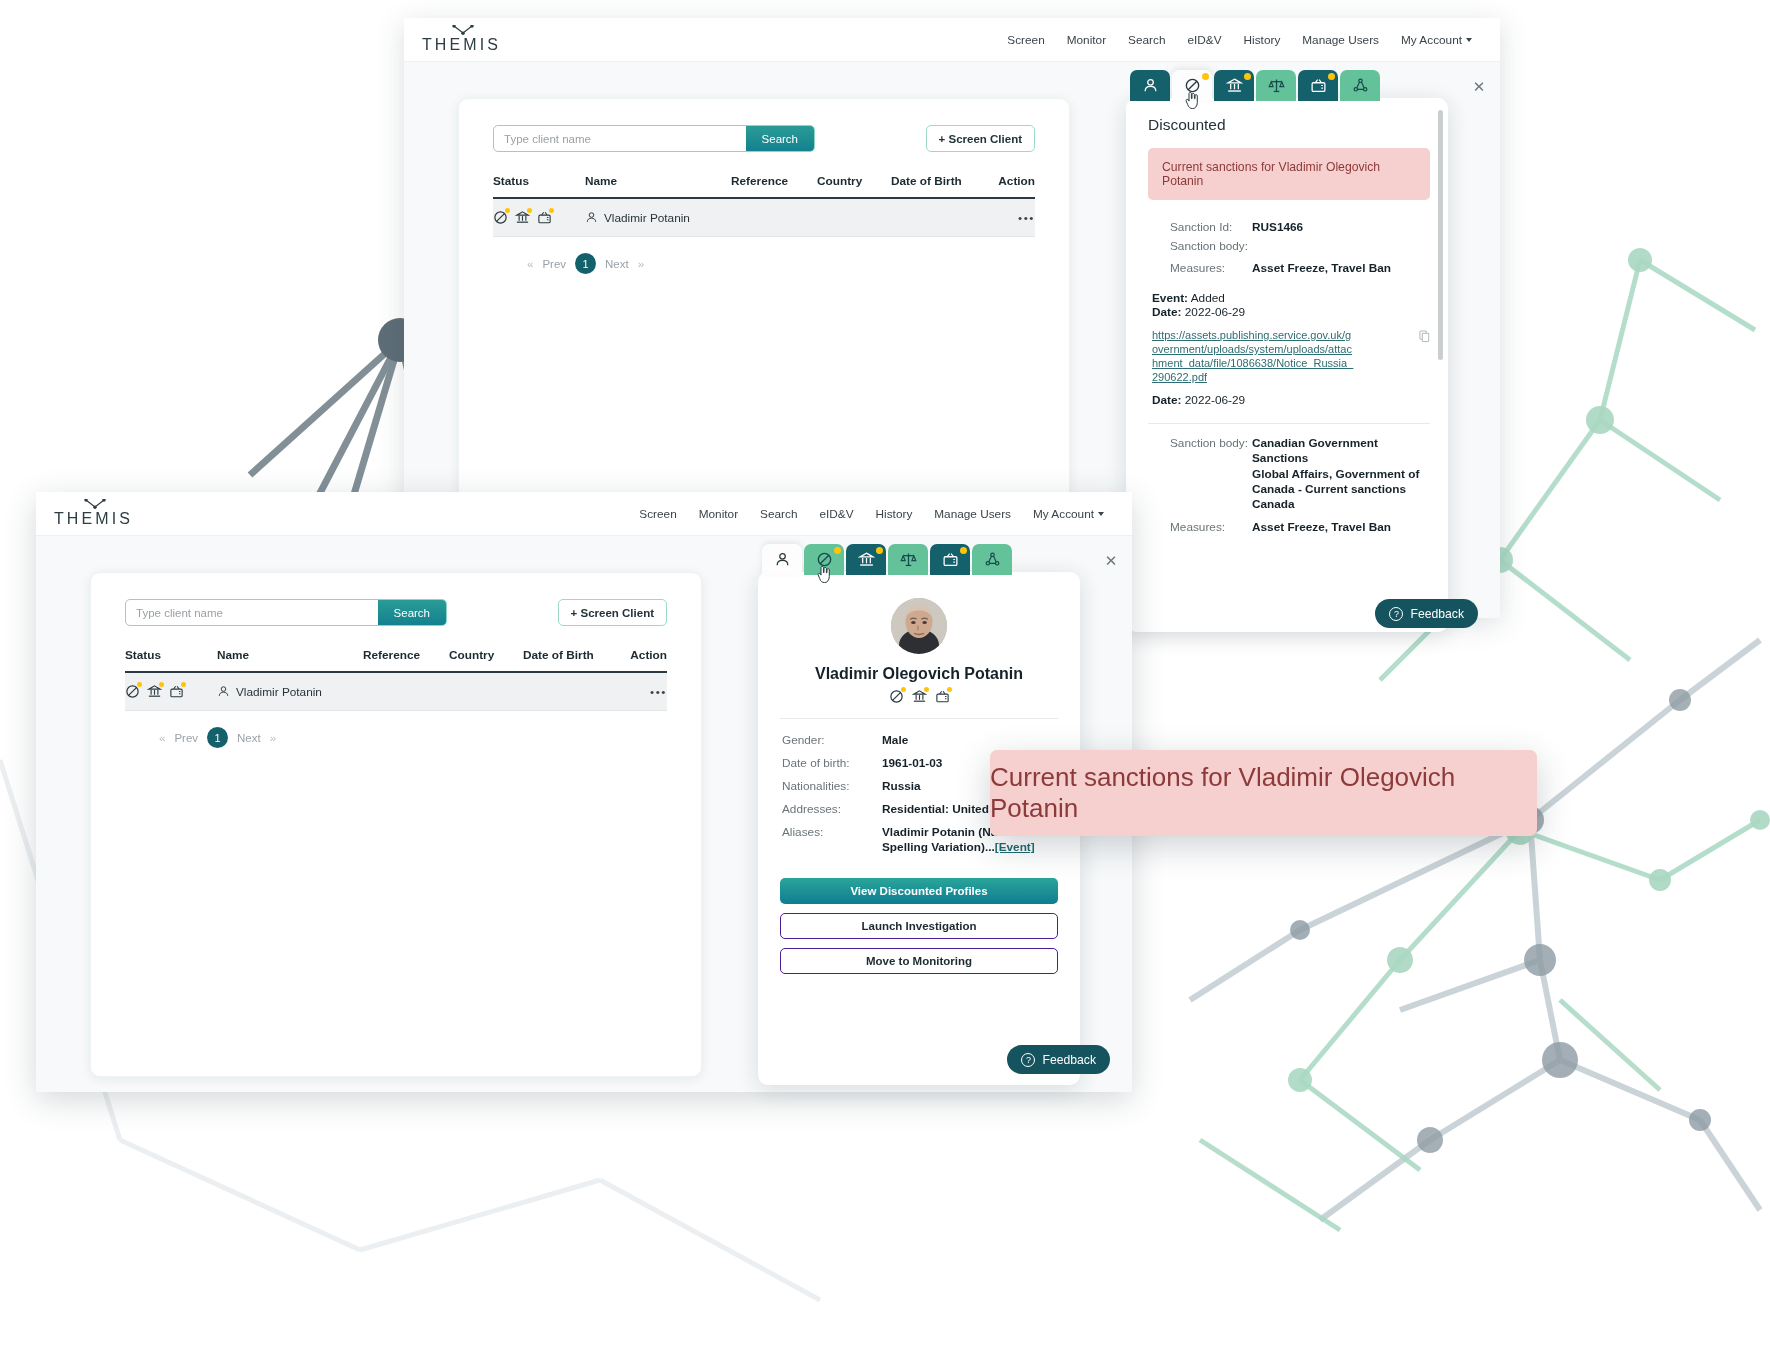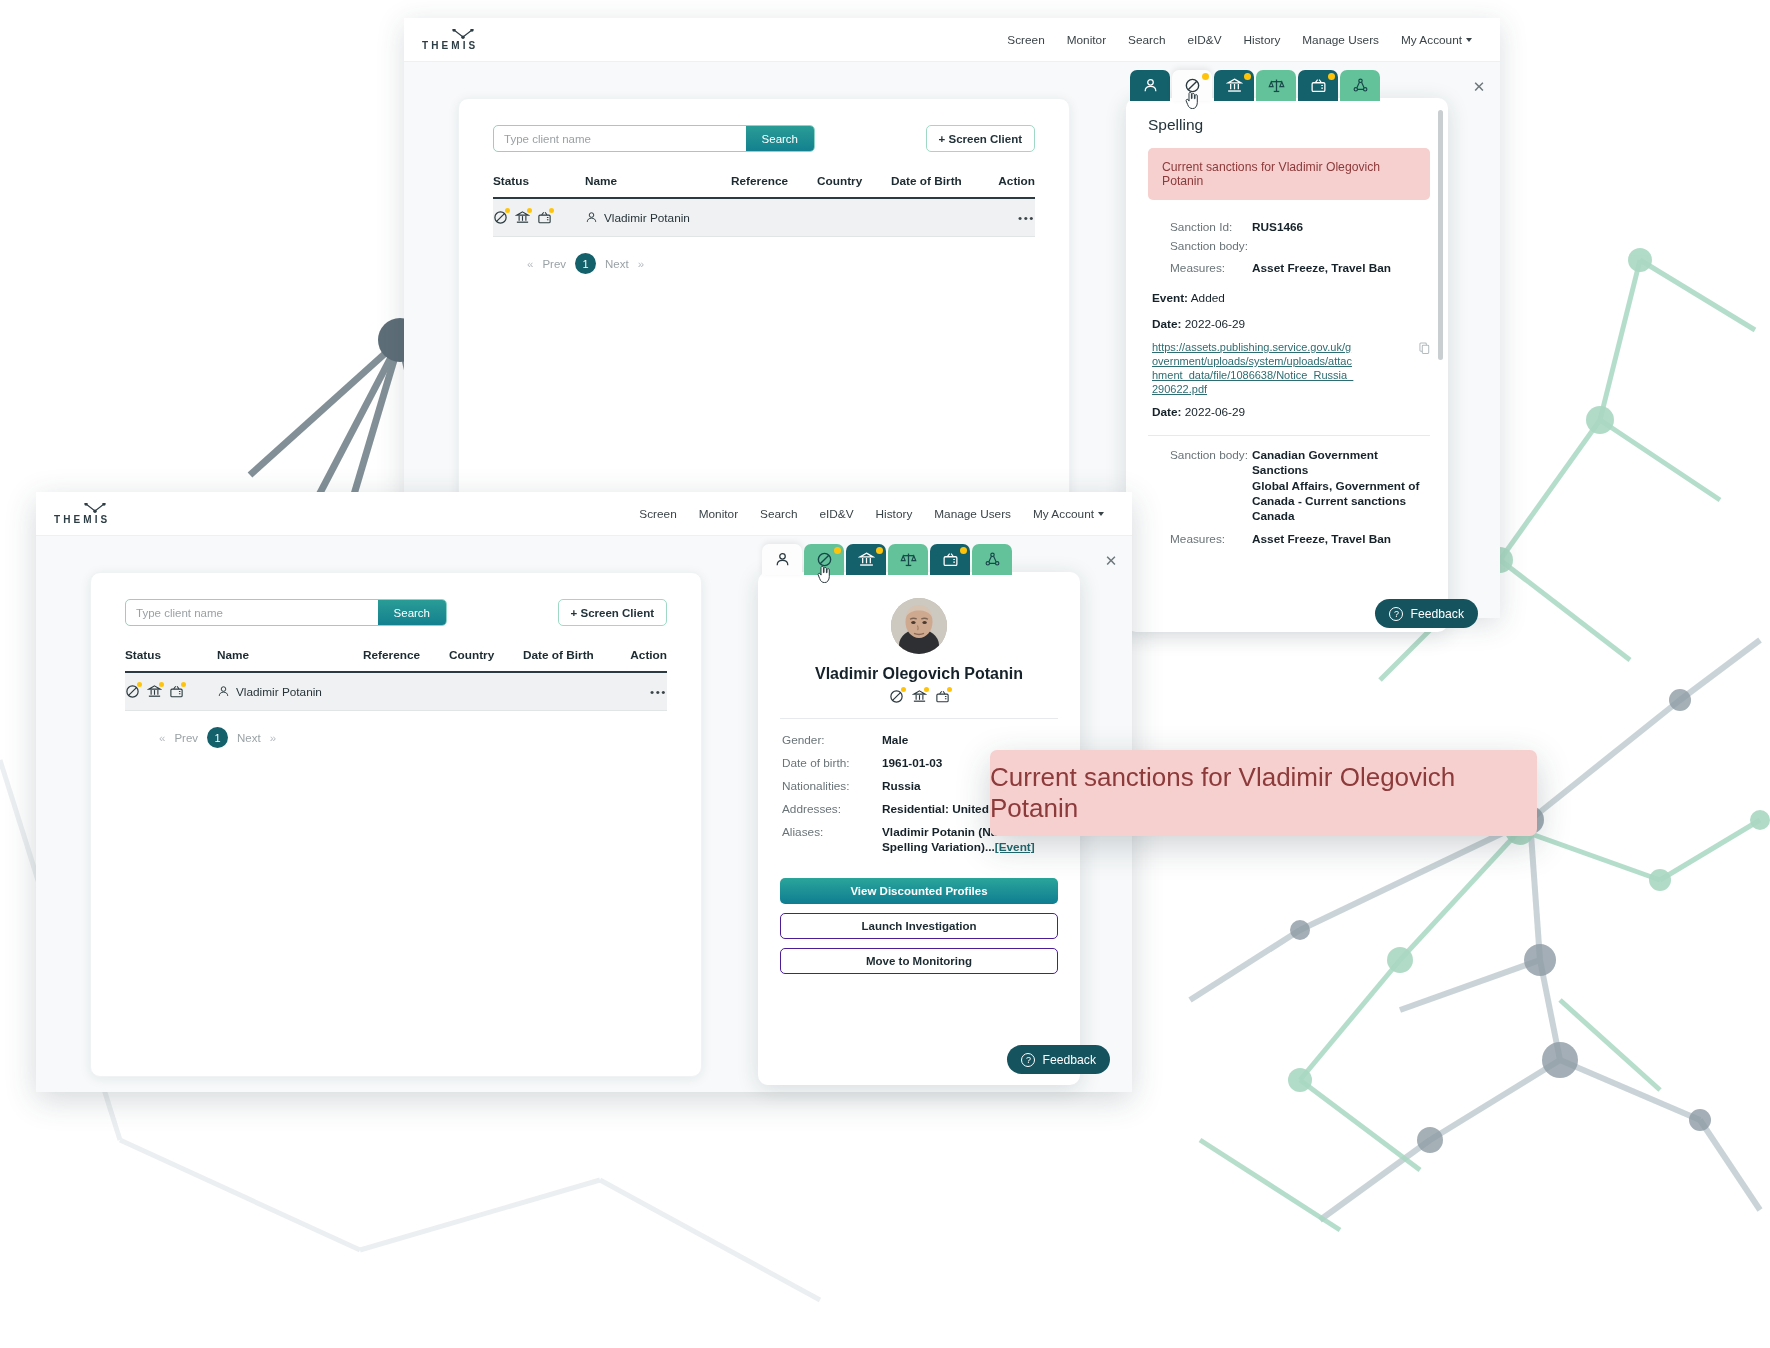--- a/index.html
+++ b/index.html
@@ -26,21 +26,21 @@
   }
 
   .nav {
     height:44px; background:#ffffff; display:flex; align-items:center;
     padding:0 28px 0 18px; position:relative;
     border-bottom:1px solid #eef1f2;
   }
   .logo { display:flex; flex-direction:column; align-items:flex-start; }
   .logo .mark { height:10px; margin-left:30px; margin-bottom:1px; }
   .logo .word {
-    font-size:10px; letter-spacing:3.1px; color:#2c3d44; font-weight:700;
+    font-size:16px; letter-spacing:3.1px; color:#2c3d44; font-weight:400;
   }
   .nav-links { margin-left:auto; display:flex; align-items:center; gap:22px; }
   .nav-links a {
     font-size:11.8px; color:#3a4348; text-decoration:none; white-space:nowrap;
   }
   .caret { display:inline-block; margin-left:4px;
     border-left:3.5px solid transparent; border-right:3.5px solid transparent;
     border-top:4.5px solid #3a4348; vertical-align:middle; }
 
   .win-body { position:relative; background:#f7f9fa; height:calc(100% - 44px); }
@@ -127,21 +127,21 @@
 
   .panel-title { font-size:15.5px; color:#22333a; font-weight:400; }
   .alert-pink {
     background:#f6cfcf; color:#8d3a3a; border-radius:5px;
     font-size:12.2px; padding:12px 14px;
   }
 
   .kv { display:flex; font-size:11.8px; margin-bottom:3px; }
   .kv .k { color:#6a7478; width:82px; flex:0 0 82px; }
   .kv .v { color:#16222a; font-weight:700; }
-  .evt { font-size:11.8px; color:#16222a;margin-top:12px; }
+  .evt { font-size:11.8px; color:#16222a; }
   .evt b { font-weight:700; }
   .lnk-url {
     font-size:11px; color:#2d6d72; text-decoration:underline; word-break:break-all;
     line-height:1.28; display:block;
   }
   .scrollbar {
     position:absolute; width:5px; border-radius:3px; background:#c9ced1;
   }
 
   
@@ -417,21 +417,21 @@
                 <circle cx="3.6" cy="11.6" r="1.6" fill="none" stroke="#17484a" stroke-width="1.1"></circle>
                 <circle cx="12.4" cy="11.6" r="1.6" fill="none" stroke="#17484a" stroke-width="1.1"></circle>
                 <path d="M7 5 L4.6 10.2 M9 5 L11.4 10.2 M5.2 11.6 H10.8" stroke="#17484a" stroke-width="1.1" fill="none"></path>
               </svg>
           </div>
         </div>
 
         <div class="close-x" style="right:-42px; top:-22px;">✕</div>
 
         <div style="padding:18px 18px 0 22px; position:relative; height:100%; overflow:hidden;">
-          <div class="panel-title">Spelling</div>
+          <div class="panel-title">Discounted</div>
 
           <div class="alert-pink" style="margin-top:14px;">Current sanctions for Vladimir Olegovich Potanin</div>
 
           <div style="margin-top:20px; padding-left:22px;">
             <div class="kv">
               <span class="k">Sanction Id:</span>
               <span class="v">RUS1466</span>
             </div>
             <div class="kv" style="margin-top:5px;">
               <span class="k">Sanction body:</span>

